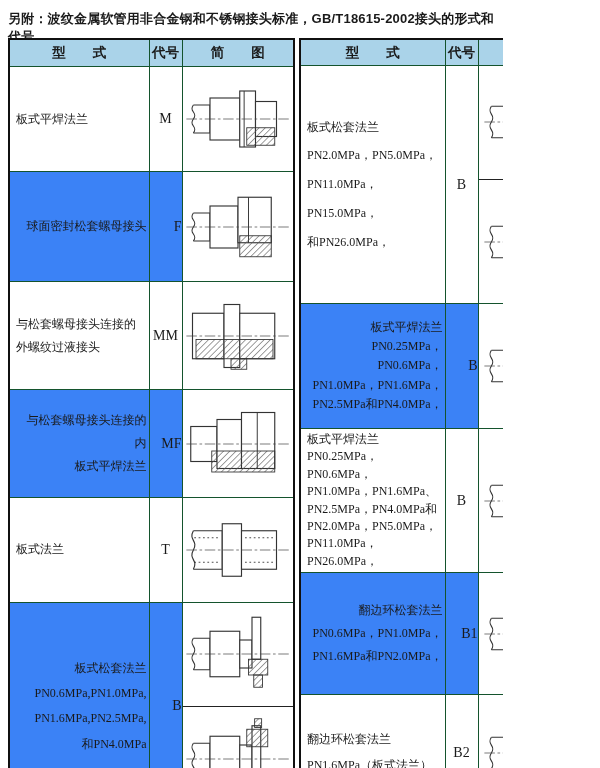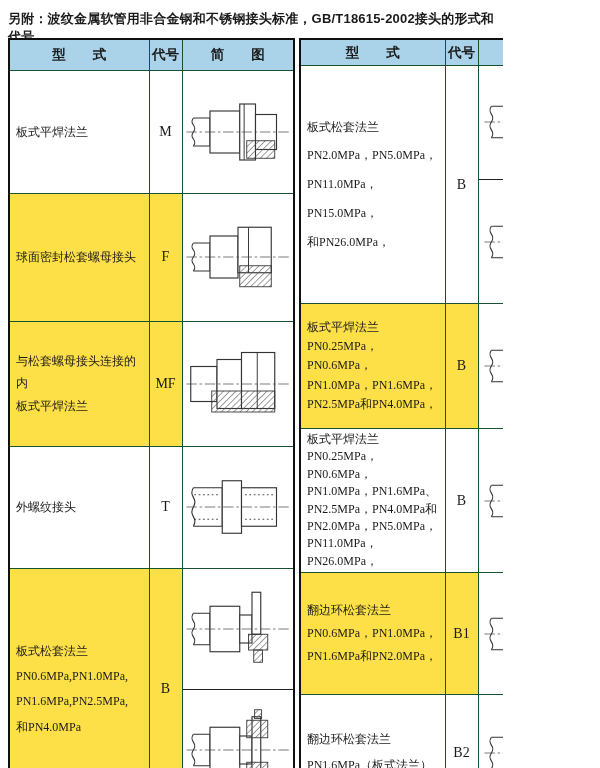--- a/index.html
+++ b/index.html
@@ -9,21 +9,21 @@
     padding:10px 8px 7px 8px;letter-spacing:0.2px;}
   .tables{position:absolute;left:8px;top:38px;display:flex;gap:4px;}
   table{border-collapse:collapse;table-layout:fixed;border:2px solid #101010;}
   td,th{border:1px solid #14532d;padding:0;vertical-align:middle;overflow:hidden;font-family:Liberation Serif, serif;}
   th{height:25px;background:#aad3e9;font-weight:bold;font-size:13.5px;white-space:pre;}
   .t-left{width:285px;}
   .t-right{width:295px;}
   .tcell{font-size:12px;padding:2px 2px 2px 6px;white-space:pre-line;text-align:left;}
   .ccell{text-align:center;font-size:14px;}
   .dcell{padding:0;background:#fff;}
-  .hl{background:#fde047;}
+  .hl{background:#3b82f6;text-align:right;}
   .half{height:50%;display:flex;align-items:center;justify-content:center;}
   .half + .half{border-top:1px solid #222;}
   .h48{height:48%;} .h52{height:52%;}
   .dg{display:flex;align-items:center;justify-content:center;height:100%;width:100%;}
   .lh14{line-height:1.45}.lh16{line-height:1.6}.lh19{line-height:1.9}.lh21{line-height:2.1}.lh24{line-height:2.4}
   
   .lr1 td{height:98px}.lr2 td{height:102px}.lr3 td{height:100px}
   .lr4 td{height:100px}.lr5 td{height:97px}.lr6 td{height:198px}
   .rr1 td{height:233px}.rr2 td{height:120px}.rr3 td{height:114px}
   .rr4 td{height:117px}.rr5 td{height:111px}
@@ -86,39 +86,56 @@
                   <path d="M9 32 c-6 8 6 8 0 16 c-6 8 6 8 0 16" fill="none" stroke="#333" stroke-width="1.3"></path>
                   <rect x="28" y="24" width="32" height="48" fill="#fff" stroke="#333" stroke-width="1.3"></rect>
                   <rect x="60" y="14" width="38" height="52" fill="#fff" stroke="#333" stroke-width="1.3"></rect>
                   <line x1="72" y1="14" x2="72" y2="66" stroke="#333" stroke-width="1.1"></line>
                   <rect x="62" y="58" width="36" height="24" fill="url(#hch)" stroke="#333" stroke-width="1"></rect>
                   <line x1="1" y1="48" x2="119" y2="48" stroke="#444" stroke-width="0.8" stroke-dasharray="12 3 3 3"></line>
                 </svg>
               </span>
         </td>
       </tr>
+      <tr class="lr3">
+        <td class="tcell lh19">与松套螺母接头连接的
+外螺纹过液接头</td>
+        <td class="ccell">MM</td>
+        <td class="dcell">
+          <span class="dg">
+                <svg viewBox="0 0 120 96" width="106" height="84">
+                  <rect x="8" y="22" width="36" height="52" fill="#fff" stroke="#333" stroke-width="1.3"></rect>
+                  <rect x="44" y="12" width="18" height="72" fill="#fff" stroke="#333" stroke-width="1.3"></rect>
+                  <rect x="62" y="22" width="40" height="52" fill="#fff" stroke="#333" stroke-width="1.3"></rect>
+                  <rect x="12" y="52" width="88" height="22" fill="url(#hch)" stroke="#333" stroke-width="1"></rect>
+                  <rect x="52" y="74" width="18" height="12" fill="url(#hch)" stroke="#333" stroke-width="1"></rect>
+                  <line x1="1" y1="48" x2="119" y2="48" stroke="#444" stroke-width="0.8" stroke-dasharray="12 3 3 3"></line>
+                </svg>
+              </span>
+        </td>
+      </tr>
       <tr class="lr4">
         <td class="tcell hl lh19">与松套螺母接头连接的内
 板式平焊法兰</td>
         <td class="ccell hl">MF</td>
         <td class="dcell">
           <span class="dg">
                 <svg viewBox="0 0 120 96" width="106" height="84">
                   <rect x="6" y="28" width="30" height="40" fill="#fff" stroke="#333" stroke-width="1.3"></rect>
                   <rect x="36" y="20" width="28" height="56" fill="#fff" stroke="#333" stroke-width="1.3"></rect>
                   <rect x="64" y="12" width="38" height="64" fill="#fff" stroke="#333" stroke-width="1.3"></rect>
                   <line x1="82" y1="12" x2="82" y2="76" stroke="#333" stroke-width="1.1"></line>
                   <rect x="30" y="56" width="72" height="24" fill="url(#hch)" stroke="#333" stroke-width="1"></rect>
                   <line x1="1" y1="48" x2="119" y2="48" stroke="#444" stroke-width="0.8" stroke-dasharray="12 3 3 3"></line>
                 </svg>
               </span>
         </td>
       </tr>
       <tr class="lr5">
-        <td class="tcell">外螺纹接头</td>
+        <td class="tcell">板式法兰</td>
         <td class="ccell">T</td>
         <td class="dcell">
           <span class="dg">
                 <svg viewBox="0 0 120 96" width="106" height="84">
                   <path d="M9 26 H42 V70 H9" fill="#fff" stroke="#333" stroke-width="1.3"></path>
                   <path d="M9 26 c-6 11 6 11 0 22 c-6 11 6 11 0 22" fill="none" stroke="#333" stroke-width="1.3"></path>
                   <line x1="10" y1="34" x2="40" y2="34" stroke="#333" stroke-width="1" stroke-dasharray="2 3"></line>
                   <line x1="10" y1="62" x2="40" y2="62" stroke="#333" stroke-width="1" stroke-dasharray="2 3"></line>
                   <rect x="42" y="18" width="22" height="60" fill="#fff" stroke="#333" stroke-width="1.3"></rect>
                   <rect x="64" y="26" width="40" height="44" fill="#fff" stroke="#333" stroke-width="1.3"></rect>

